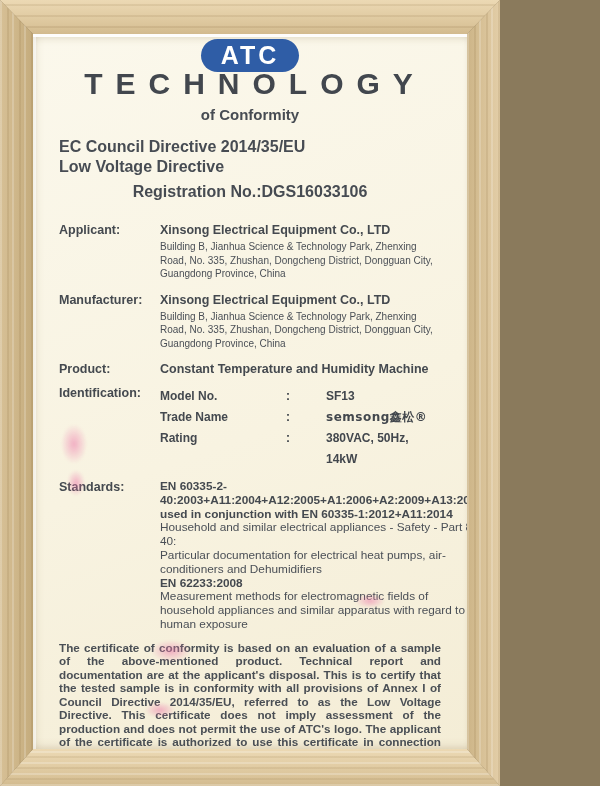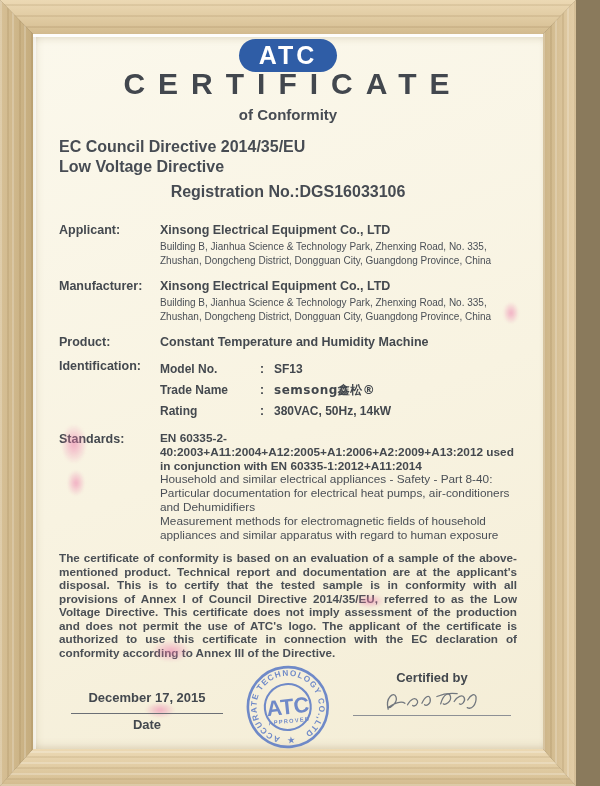--- a/index.html
+++ b/index.html
@@ -1,17 +1,17 @@
 <!DOCTYPE html>
 <html><head>
 <meta charset="utf-8">
 <style>
   html,body{margin:0;padding:0;}
   body{width:600px;height:786px;font-family:"Liberation Sans","DejaVu Sans",sans-serif;background:#8a7a5c;}
-  .scene{position:relative;width:576px;height:786px;overflow:hidden;}
+  .scene{position:relative;width:500px;height:786px;overflow:hidden;}
 
   
   .frame-bar{position:absolute;z-index:3;}
   .frame-top{top:0;left:0;width:100%;height:34px;
     background:linear-gradient(180deg,#ecd9b4,#dcc69c 70%,#d2ba8e);
     background-blend-mode:multiply;
     clip-path:polygon(0 0,100% 0,calc(100% - 33px) 100%,33px 100%);}
   .frame-bottom{bottom:0;left:0;width:100%;height:37px;
     background:linear-gradient(0deg,#d8c196,#e7d4ae 60%,#dfcaa2);
     clip-path:polygon(33px 0,calc(100% - 33px) 0,100% 100%,0 100%);}
@@ -52,21 +52,21 @@
   .directives{text-align:left;font-size:16px;font-weight:bold;line-height:20px;margin-top:14px;color:#474c53;}
   .registration{text-align:center;font-size:16px;font-weight:bold;margin-top:6px;color:#464b52;}
 
   
   .fields{margin-top:22px;font-size:12px;}
   .frow{display:grid;grid-template-columns:97px 1fr;column-gap:4px;}
   .flabel{font-weight:bold;font-size:12.5px;color:#44494f;}
   .fname{font-weight:bold;font-size:12.5px;color:#44494f;}
   .faddr{font-size:10px;line-height:13.5px;margin-top:3px;color:#4a4f56;}
   .gap12{margin-top:12px;} .gap10{margin-top:10px;}
-  .idrow{display:grid;grid-template-columns:100px 14px 1fr;line-height:21px;}
+  .idrow{display:grid;grid-template-columns:100px 14px 1fr;line-height:21px;gap:26px;}
   .idkey{font-weight:bold;color:#44494f;} .idsep{font-weight:bold;} .idval{font-weight:bold;color:#42474d;}
   .tradename{font-family:"DejaVu Sans","Liberation Sans",sans-serif;font-weight:bold;letter-spacing:.5px;}
   .std{font-size:11.8px;line-height:13.8px;color:#4a4f56;}
   .std.b{font-weight:bold;color:#44494f;}
 
   
   .declaration{margin-top:9px;font-size:11.7px;font-weight:bold;line-height:13.5px;
     text-align:justify;color:#4a4f55;}
 
   
@@ -97,21 +97,21 @@
     <div class="smudge" style="left:118px;top:606px;width:40px;height:22px;"></div>
     <div class="smudge" style="left:322px;top:560px;width:30px;height:14px;"></div>
     <div class="smudge" style="left:112px;top:668px;width:30px;height:16px;"></div>
     <div class="smudge" style="left:470px;top:268px;width:16px;height:22px;"></div>
 
     <div class="content">
 
       <div class="atc-pill">
         <span>ATC</span>
       </div>
-      <div class="cert-title">CERTIFICATE</div>
+      <div class="cert-title">TECHNOLOGY</div>
       <div class="of-conf">of Conformity</div>
       <div class="directives">
         <div>EC Council Directive 2014/35/EU</div>
         <div>Low Voltage Directive</div>
       </div>
       <div class="registration">Registration No.:DGS16033106</div>
 
       <div class="fields">
 
         <div class="frow">
@@ -155,20 +155,21 @@
             </div>
           </div>
         </div>
 
         <div class="frow gap10">
           <div class="flabel">Standards:</div>
           <div>
             <div class="std b">EN 60335-2-40:2003+A11:2004+A12:2005+A1:2006+A2:2009+A13:2012 used in conjunction with EN 60335-1:2012+A11:2014</div>
             <div class="std">Household and similar electrical appliances - Safety - Part 8-40:</div>
             <div class="std">Particular documentation for electrical heat pumps, air-conditioners and Dehumidifiers</div>
+            <div class="std b">EN 62233:2008</div>
             <div class="std">Measurement methods for electromagnetic fields of household appliances and similar apparatus with regard to human exposure</div>
           </div>
         </div>
       </div>
 
       <div class="declaration">The certificate of conformity is based on an evaluation of a sample of the above-mentioned product. Technical report and documentation are at the applicant's disposal. This is to certify that the tested sample is in conformity with all provisions of Annex I of Council Directive 2014/35/EU, referred to as the Low Voltage Directive. This certificate does not imply assessment of the production and does not permit the use of ATC's logo. The applicant of the certificate is authorized to use this certificate in connection with the EC declaration of conformity according to Annex III of the Directive.</div>
 
       <div class="signoff">
 
         <div class="stamp-wrap">

